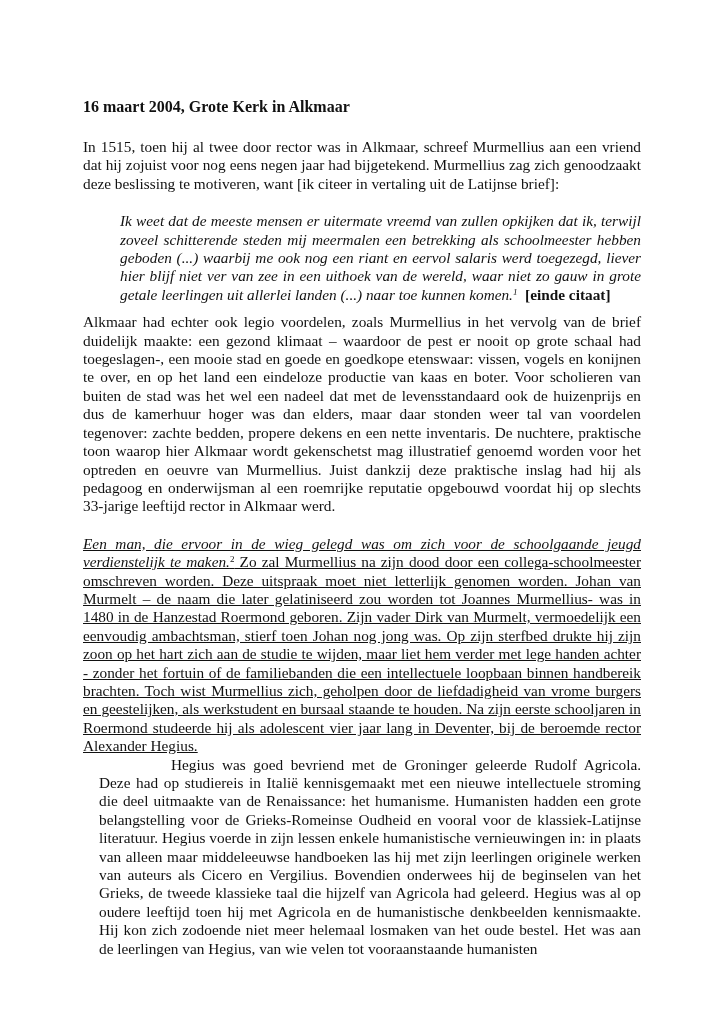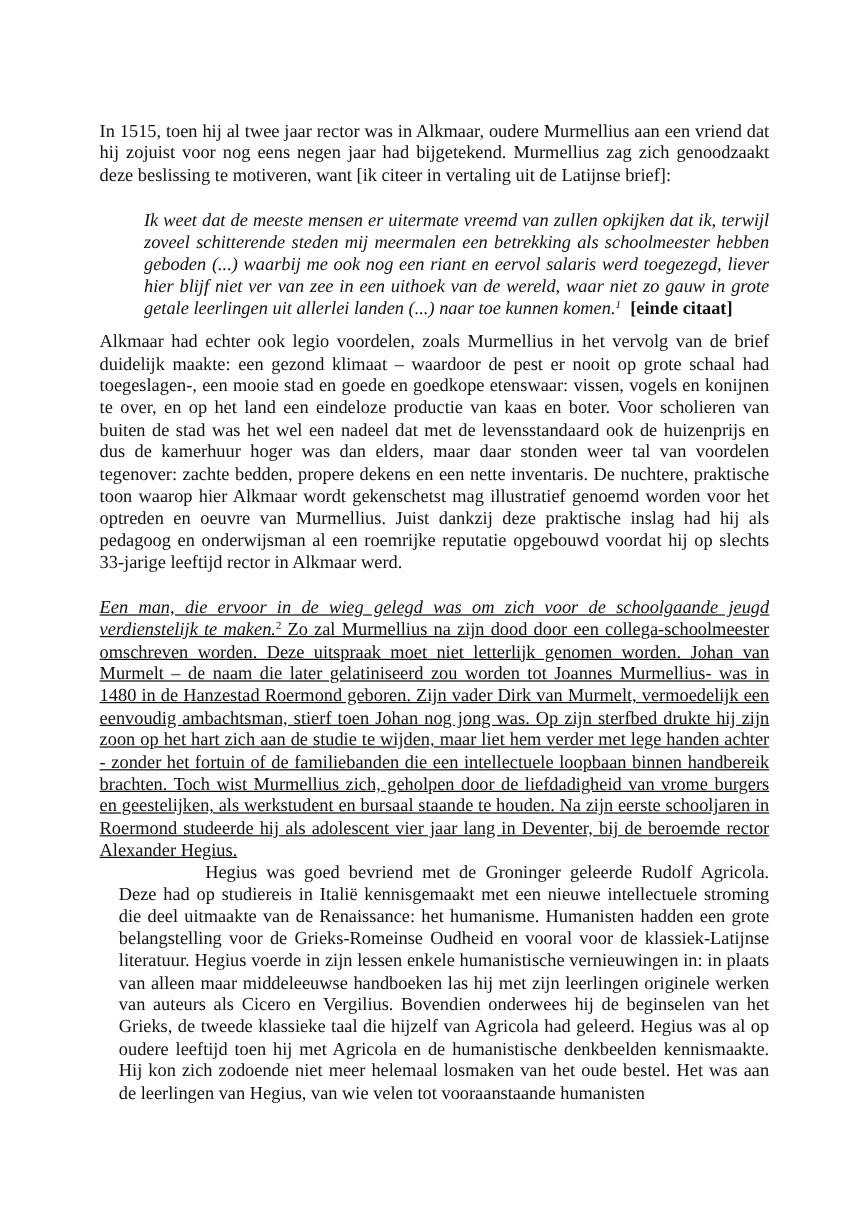--- a/index.html
+++ b/index.html
@@ -27,22 +27,23 @@
   p.after-quote { margin-top: 9px; }
   p.next-section { margin-top: 19px; text-decoration: underline; }
   p.indent { text-indent: 72px; margin-left: 16px; }
   sup { font-size: 9px; line-height: 0; vertical-align: 5px; }
   .it { font-style: italic; }
 </style>
 </head>
 <body>
 
 <div class="page">
+  <h2 class="subtitle">16 maart 2004, Grote Kerk in Alkmaar</h2>
 
-  <p class="first">In 1515, toen hij al twee jaar rector was in Alkmaar, oudere Murmellius aan een vriend dat hij zojuist voor nog eens negen jaar had bijgetekend. Murmellius zag zich genoodzaakt deze beslissing te motiveren, want [ik citeer in vertaling uit de Latijnse brief]:</p>
+  <p class="first">In 1515, toen hij al twee door rector was in Alkmaar, schreef Murmellius aan een vriend dat hij zojuist voor nog eens negen jaar had bijgetekend. Murmellius zag zich genoodzaakt deze beslissing te motiveren, want [ik citeer in vertaling uit de Latijnse brief]:</p>
 
   <p class="quote"><span>Ik weet dat de meeste mensen er uitermate vreemd van zullen opkijken dat ik, terwijl zoveel schitterende steden mij meermalen een betrekking als schoolmeester hebben geboden (...) waarbij me ook nog een riant en eervol salaris werd toegezegd, liever hier blijf niet ver van zee in een uithoek van de wereld, waar niet zo gauw in grote getale leerlingen uit allerlei landen  (...) naar toe kunnen komen.</span><sup>1</sup>&nbsp; <span class="end">[einde citaat]</span></p>
 
   <p class="after-quote">Alkmaar had echter ook legio voordelen, zoals Murmellius in het vervolg van de brief duidelijk maakte: een gezond klimaat – waardoor de pest er nooit op grote schaal had toegeslagen-, een mooie stad en goede en goedkope etenswaar: vissen, vogels en konijnen te over, en op het land een eindeloze productie van kaas en boter. Voor scholieren van buiten de stad was het wel een nadeel dat met de levensstandaard ook de huizenprijs en dus de kamerhuur hoger was dan elders, maar daar stonden weer tal van voordelen tegenover: zachte bedden, propere dekens en een nette inventaris. De nuchtere, praktische toon waarop hier Alkmaar wordt gekenschetst mag illustratief genoemd worden voor het optreden en oeuvre van Murmellius. Juist dankzij deze praktische inslag had hij als pedagoog en onderwijsman al een roemrijke reputatie opgebouwd voordat hij op slechts 33-jarige leeftijd rector in Alkmaar werd.</p>
 
   <p class="next-section"><span class="it">Een man, die ervoor in de wieg gelegd was om zich voor de schoolgaande jeugd verdienstelijk te maken.</span><sup>2</sup><span> Zo zal Murmellius na zijn dood door een collega-schoolmeester omschreven worden.  Deze uitspraak moet niet letterlijk genomen worden. Johan van Murmelt – de naam die later gelatiniseerd zou worden tot Joannes Murmellius- was in 1480 in de Hanzestad Roermond geboren. Zijn vader Dirk van Murmelt, vermoedelijk een eenvoudig ambachtsman, stierf toen Johan nog jong was. Op zijn sterfbed drukte hij zijn zoon op het hart zich aan de studie te wijden, maar liet hem verder met lege handen achter - zonder het fortuin of de familiebanden die een intellectuele loopbaan binnen handbereik brachten. Toch wist Murmellius zich, geholpen door de liefdadigheid van vrome burgers en geestelijken, als werkstudent en bursaal staande te houden. Na zijn eerste schooljaren in Roermond studeerde hij als adolescent vier jaar lang in Deventer, bij de beroemde rector Alexander Hegius.</span></p>
 
   <p class="indent">Hegius was goed bevriend met de Groninger geleerde Rudolf Agricola. Deze had op studiereis in Italië kennisgemaakt met een nieuwe intellectuele stroming die deel uitmaakte van de Renaissance: het humanisme. Humanisten hadden een grote belangstelling voor de Grieks-Romeinse Oudheid en vooral voor de klassiek-Latijnse literatuur. Hegius voerde in zijn lessen enkele humanistische vernieuwingen in: in plaats van alleen maar middeleeuwse handboeken las hij met zijn leerlingen originele werken van auteurs als Cicero en Vergilius. Bovendien onderwees hij de beginselen van het Grieks, de tweede klassieke taal die hijzelf van Agricola had geleerd. Hegius was al op oudere leeftijd toen hij met Agricola en de humanistische denkbeelden kennismaakte. Hij kon zich zodoende niet meer helemaal losmaken van het oude bestel. Het was aan de leerlingen van Hegius, van wie velen tot vooraanstaande humanisten</p>
 </div>
 

